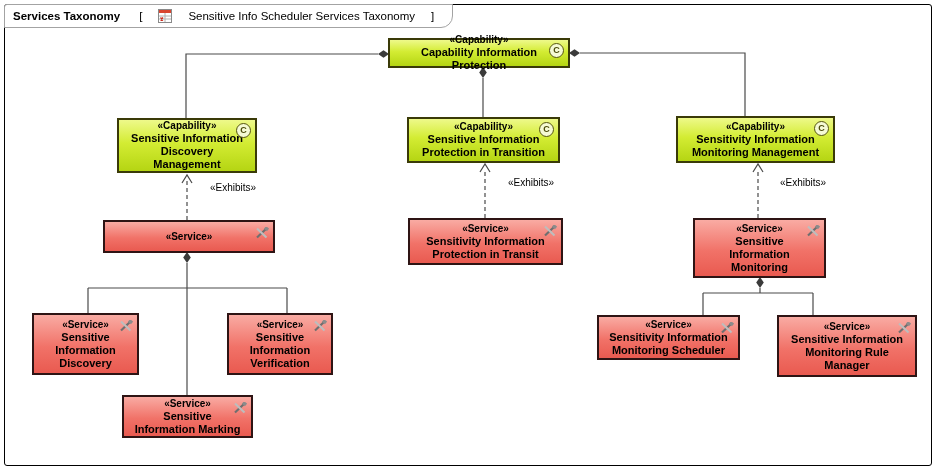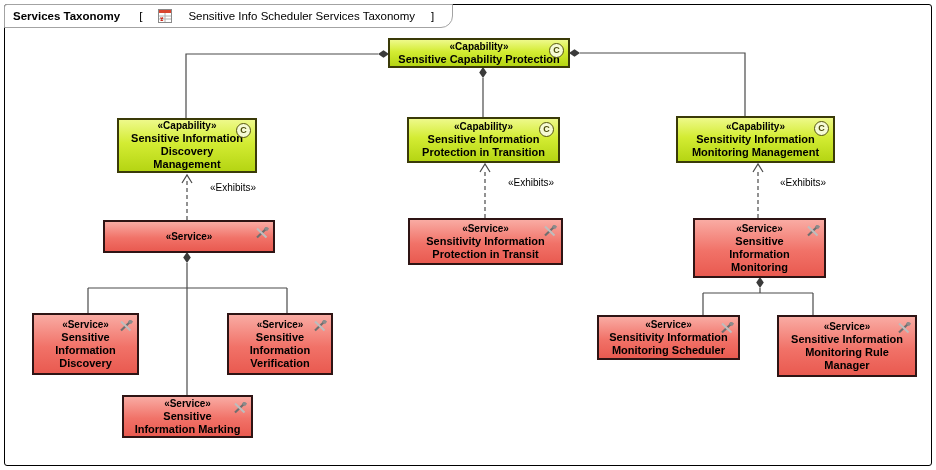--- a/index.html
+++ b/index.html
@@ -106,21 +106,21 @@
       <polygon points="760,277 763.8,282.5 760,288 756.2,282.5"></polygon>
     </g>
   </svg>
 
   <div class="edge-label" style="left:192px; top:182px;">«Exhibits»</div>
   <div class="edge-label" style="left:490px; top:177px;">«Exhibits»</div>
   <div class="edge-label" style="left:762px; top:177px;">«Exhibits»</div>
 
   <div class="node capability" style="left:388px; top:38px; width:182px; height:30px;">
     <span class="stereotype">«Capability»</span>
-    <span class="node-name">Sensitive Capability Protection</span>
+    <span class="node-name">Capability Information Protection</span>
     <span class="badge c-badge">C</span>
   </div>
 
   <div class="node capability" style="left:117px; top:118px; width:140px; height:55px;">
     <span class="stereotype">«Capability»</span>
     <span class="node-name">Sensitive Information
 Discovery
 Management</span>
     <span class="badge c-badge">C</span>
   </div>

